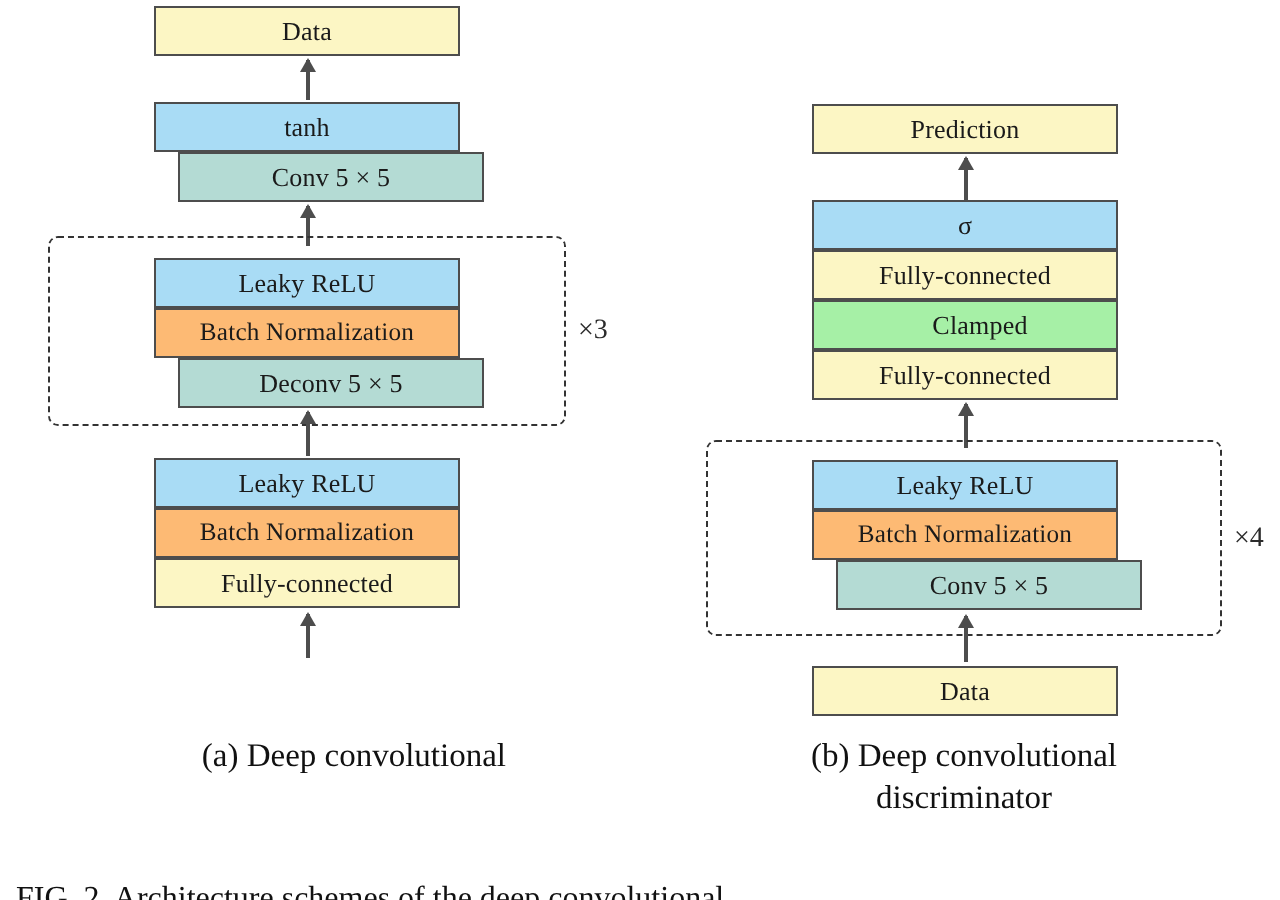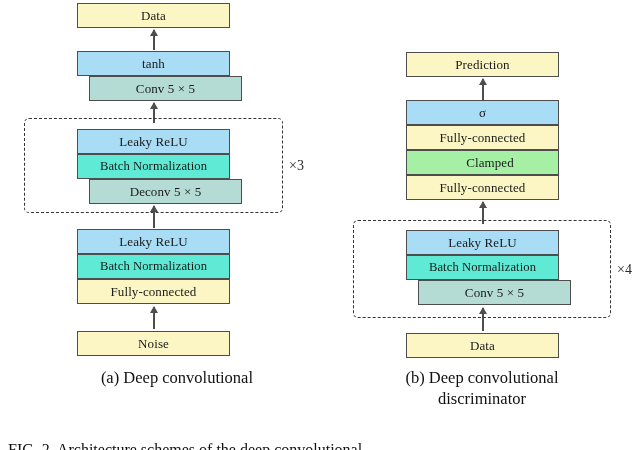--- a/index.html
+++ b/index.html
@@ -46,21 +46,21 @@
   .stack .box {
     position: relative;
     left: 0; top: 0;
     width: 100%;
   }
 
   
   .c-yellow { background: #fcf6c4; }
   .c-blue   { background: #a9dcf5; }
   .c-teal   { background: #b4dbd4; margin-left: 12px; }
-  .c-pink   { background: #5eead4; justify-content: center; }
+  .c-pink   { background: #fdba74; justify-content: center; }
   .c-green  { background: #a6f0a6; }
 
   
   .arrow {
     position: absolute;
     width: 2px;
     background: #4d4d4d;
   }
   .arrow::after {
     content: "";
@@ -152,23 +152,20 @@
     <div class="box c-pink" style="height:25px; border-top-width:0.7px; border-bottom-width:0.7px; font-size:12.6px;">
       <span>Batch Normalization</span>
     </div>
     <div class="box c-yellow" style="height:25px; border-top-width:0.7px;">
       <span>Fully-connected</span>
     </div>
   </div>
 
   <div class="arrow" style="left:152.5px; top:307px; height:22px;"></div>
 
-  <div class="box c-yellow" style="left:77px; top:331px; width:153px; height:25px;">
-    <span>Noise</span>
-  </div>
 
   <div class="caption" style="left:53px; top:368px; width:200px;text-align:right;">
     <div>
       <span>(a)</span>
       <span>Deep convolutional</span>
     </div>
   </div>
 
   <div class="box c-yellow" style="left:406px; top:52px; width:153px; height:25px;">
     <span>Prediction</span>

